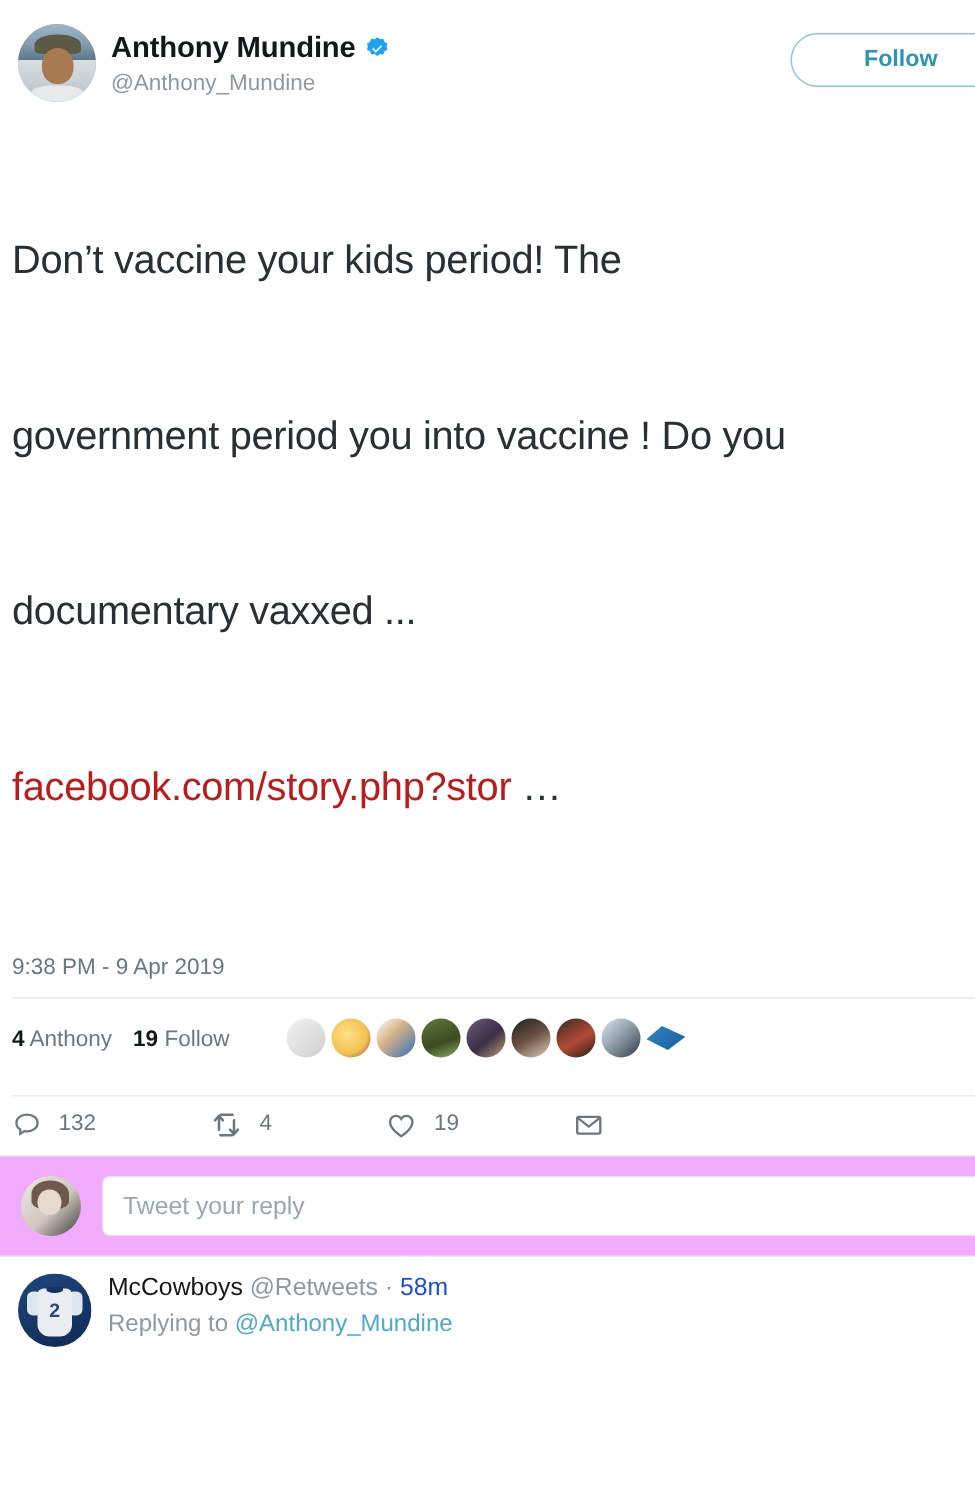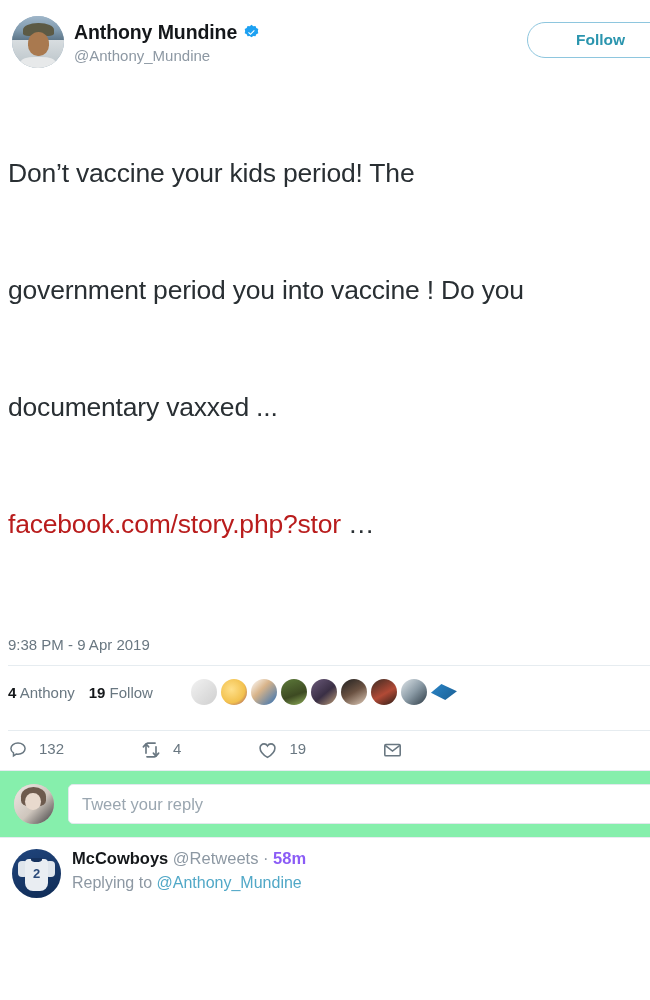--- a/index.html
+++ b/index.html
@@ -183,21 +183,21 @@
     gap: 11px;
     margin-right: 76px;
     cursor: pointer;
   }
   .action:last-child { margin-right: 0; }
   .action .cnt { font-size: 15px; color: #697781; }
   .ic { display: block; }
 
   
   .composer {
-    background: #86efac;
+    background: #f0abfc;
     border-top: 1px solid #e6ecf0;
     border-bottom: 1px solid #e6ecf0;
     display: flex;
     align-items: center;
     padding: 13px 0 13px 14px;
   }
   .avatar-composer {
     width: 40px; height: 40px; border-radius: 50%;
     flex: 0 0 40px; overflow: hidden; position: relative;
     background: #cfc9c4;
@@ -231,24 +231,24 @@
   .reply:last-child { border-bottom: none; }
   .reply-avatar {
     width: 49px; height: 49px; border-radius: 50%;
     flex: 0 0 49px; overflow: hidden; position: relative;
   }
   .reply-main { flex: 1 1 auto; margin-left: 11px; min-width: 0; }
   .reply-head {
     font-size: 16.5px;
     white-space: nowrap;
   }
-  .r-name { font-weight: bold; color: #14171a; }
+  .r-name { font-weight: normal; color: #14171a; }
   .r-handle { color: #8d98a3; }
   .r-dot { color: #8d98a3; }
-  .r-time { color: #8b5cf6; font-weight: bold; }
+  .r-time { color: #1d4ed8; }
   .replying-to {
     font-size: 16px;
     color: #8d98a3;
     margin-top: 6px;
     white-space: nowrap;
   }
   .replying-to .mention { color: #51a8c7; }
   .mc-bg2 { position:absolute; inset:0; background: linear-gradient(160deg,#20457d 0%, #0f2b55 100%); }
   .mc-shirt { position:absolute; left:26%; top:20%; width:48%; height:66%; background:#e9edf2; border-radius: 4px 4px 8px 8px; }
   .mc-sleeveL { position:absolute; left:12%; top:24%; width:20%; height:34%; background:#dfe5ec; border-radius:4px; }

